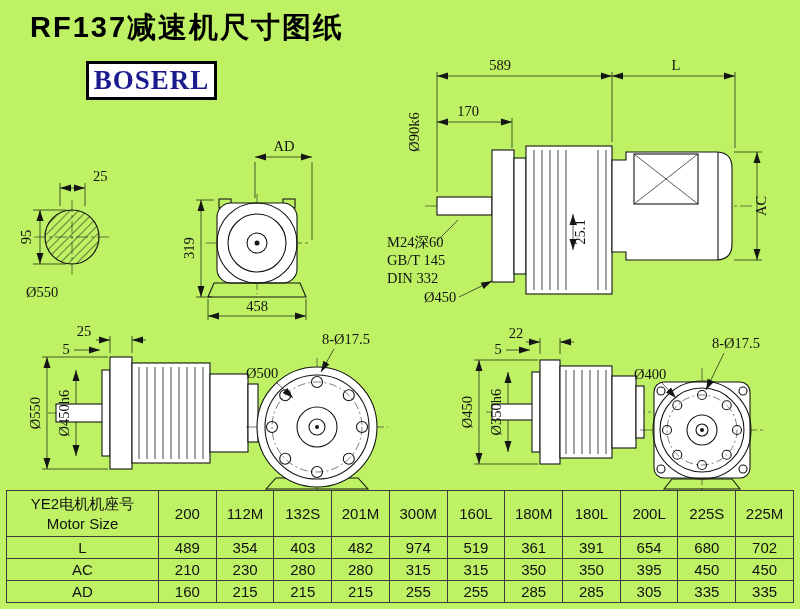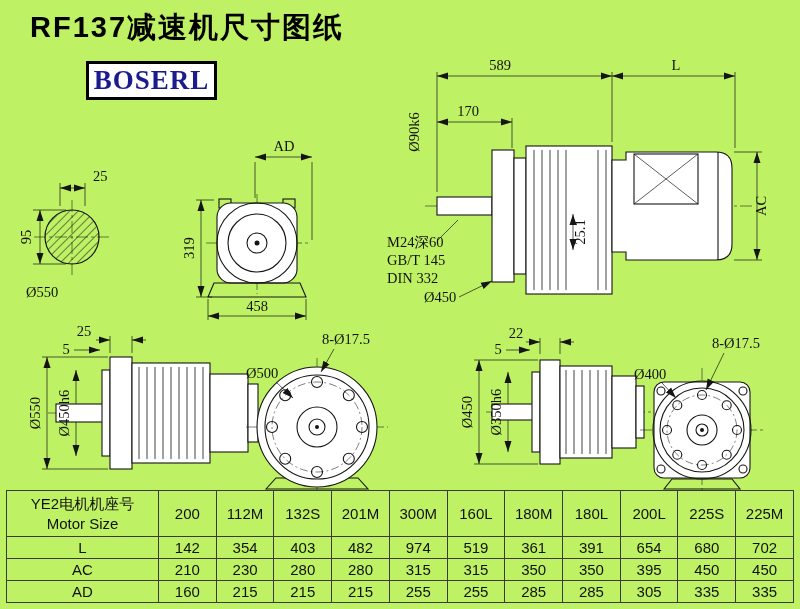--- a/index.html
+++ b/index.html
@@ -277,21 +277,21 @@
       <th>300M</th>
       <th>160L</th>
       <th>180M</th>
       <th>180L</th>
       <th>200L</th>
       <th>225S</th>
       <th>225M</th>
     </tr>
     <tr>
       <th class="first">L</th>
-      <td>142</td>
+      <td>489</td>
       <td>354</td>
       <td>403</td>
       <td>482</td>
       <td>974</td>
       <td>519</td>
       <td>361</td>
       <td>391</td>
       <td>654</td>
       <td>680</td>
       <td>702</td>

